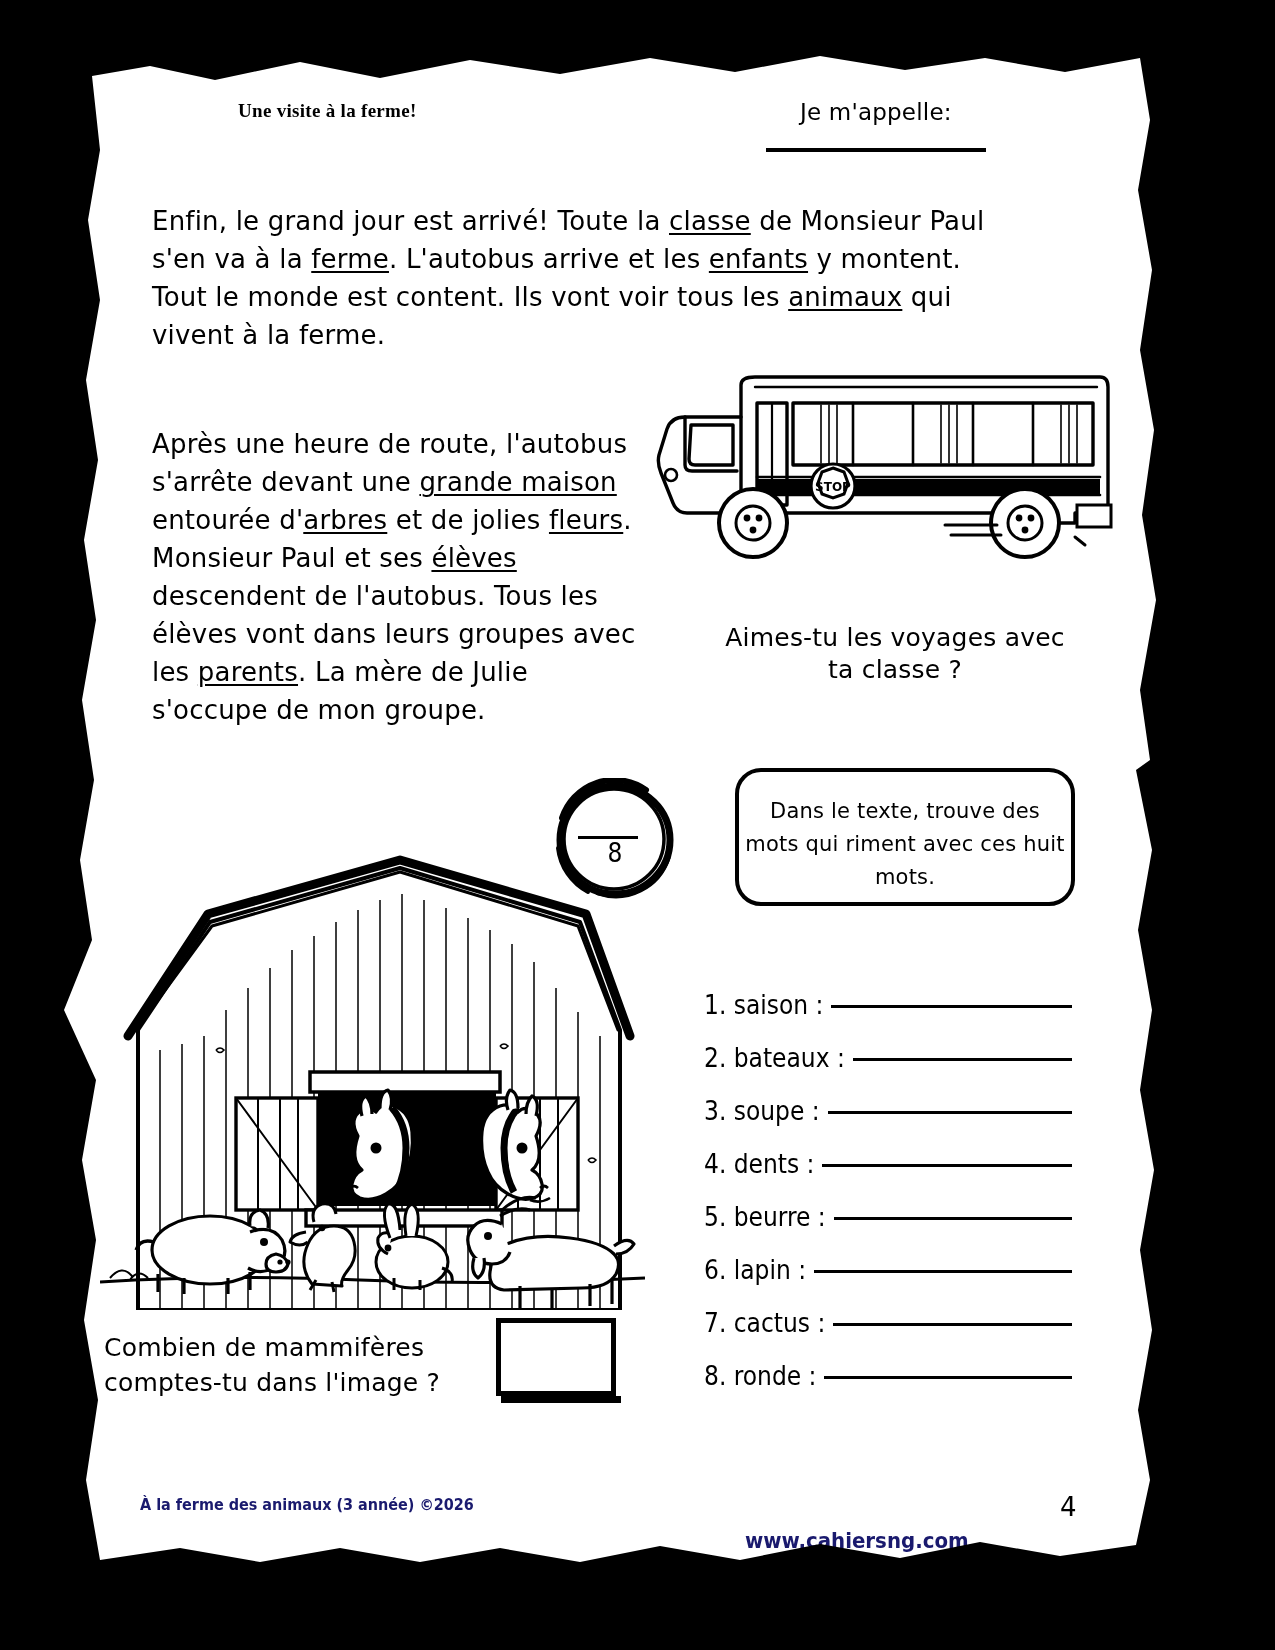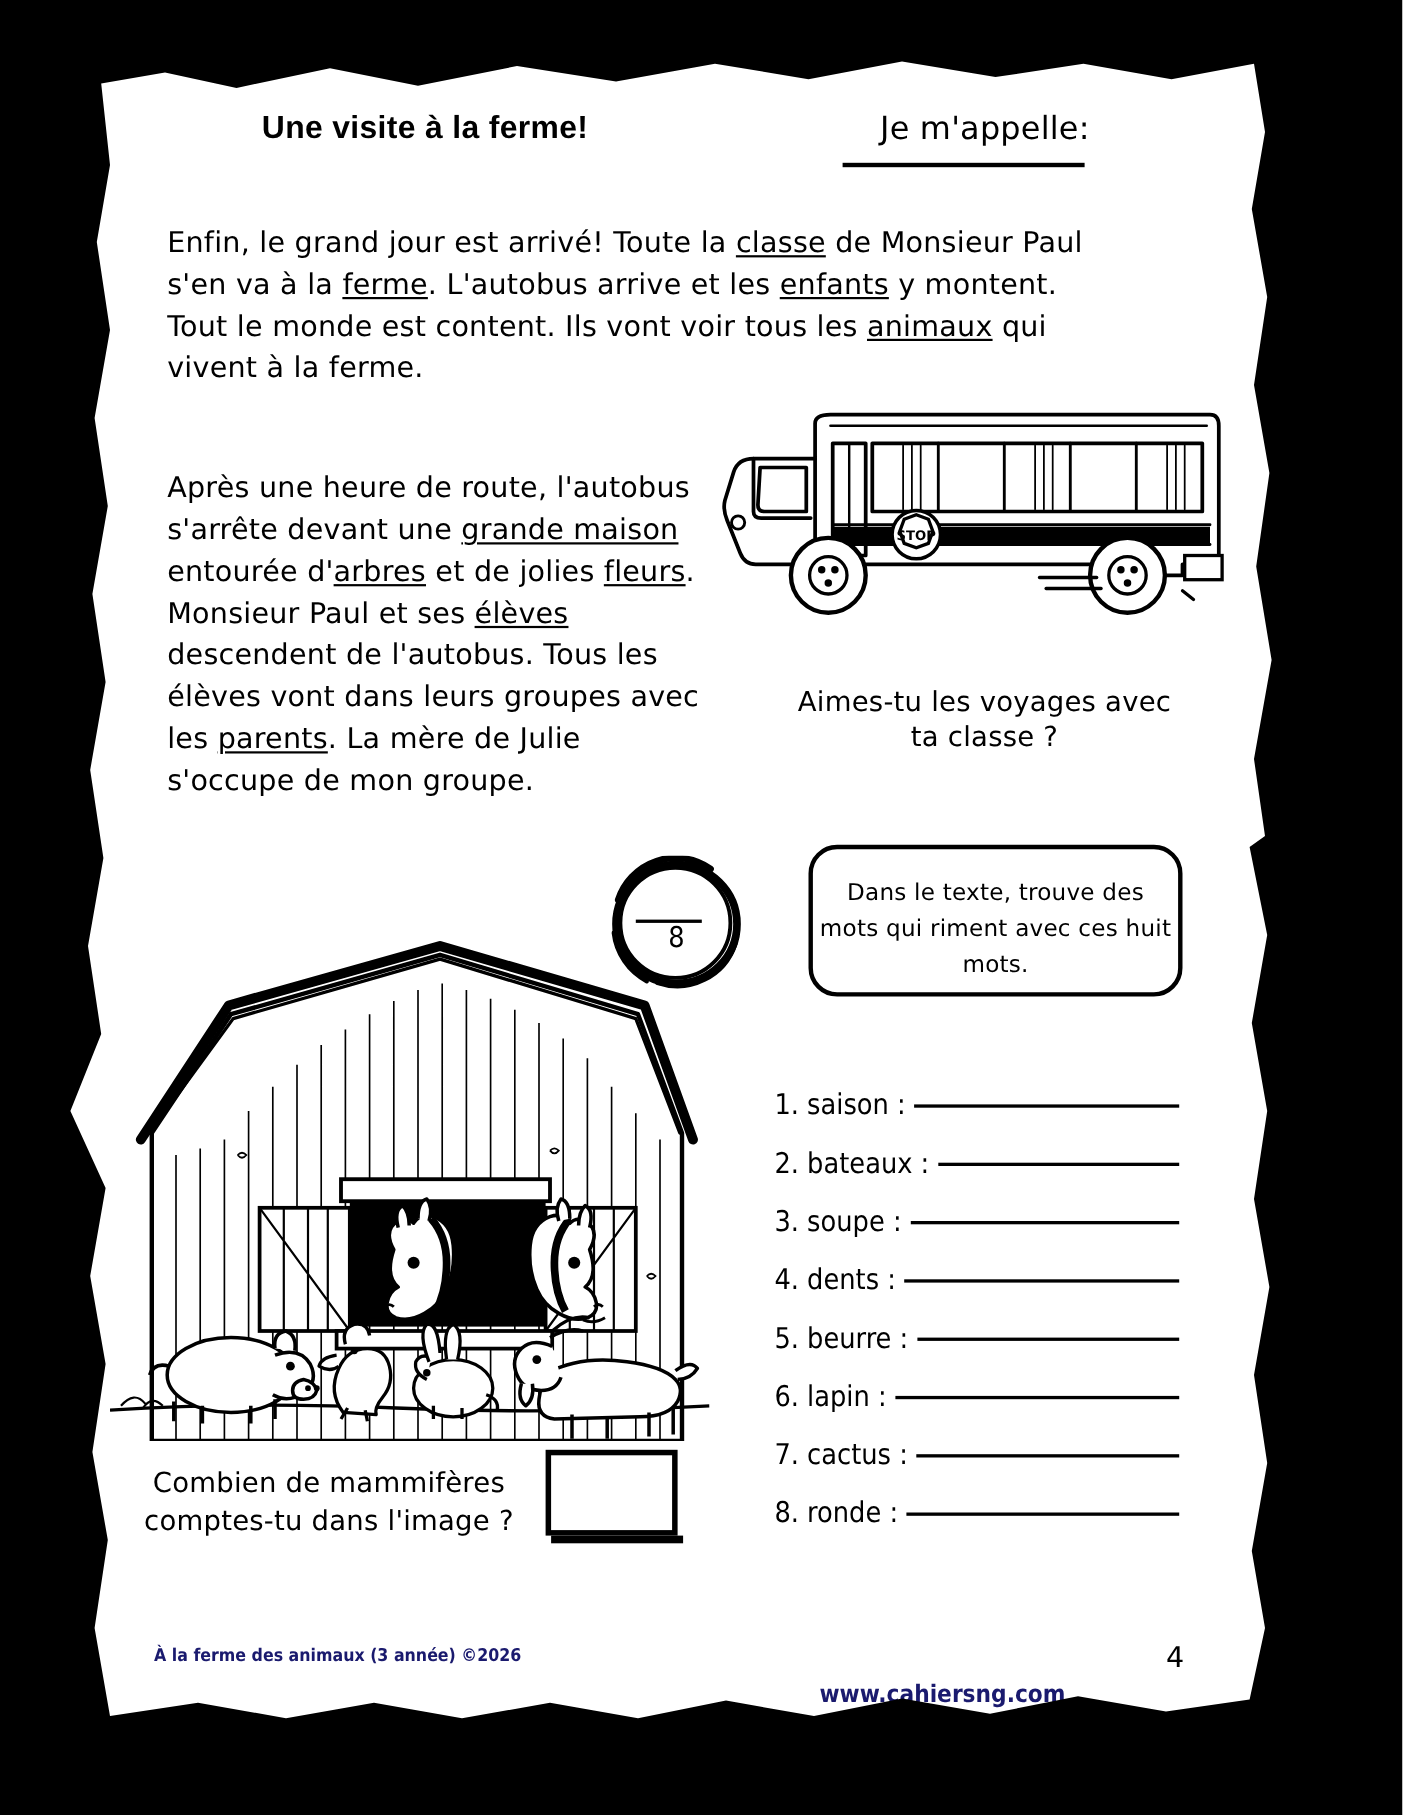--- a/index.html
+++ b/index.html
@@ -12,25 +12,25 @@
   
   #frame{position:absolute;inset:0;z-index:5;pointer-events:none;}
   #page{position:absolute;inset:0;z-index:1;}
 
   .txt{position:absolute;color:#000;}
 
   
   .comic{font-family:"DejaVu Sans", sans-serif;font-weight:400;letter-spacing:.2px;}
 
   #title{
-    left:238px;top:100px;font-size:29px;font-weight:700;
-    font-family:Liberation Sans, sans-serif;
+    left:238px;top:100px;font-size:19px;font-weight:700;
+    font-family:Liberation Serif, serif;
     letter-spacing:.3px;white-space:nowrap;
   }
-  #nameLabel{left:800px;top:99px;font-size:29px;white-space:nowrap;}
+  #nameLabel{left:800px;top:99px;font-size:23px;white-space:nowrap;}
   #nameLine{position:absolute;left:766px;top:148px;width:220px;height:4px;background:#000;z-index:2;}
 
   #para1{left:152px;top:202px;width:872px;font-size:26px;line-height:38px;}
   #para2{left:152px;top:425px;width:500px;font-size:26px;line-height:38px;}
 
   #busQ{left:715px;top:622px;width:360px;font-size:25px;line-height:32px;text-align:center;}
 
   
   #rhymeBox{
     position:absolute;left:735px;top:768px;width:340px;height:138px;
@@ -50,21 +50,21 @@
   
   #scoreWrap{position:absolute;left:548px;top:778px;width:134px;height:124px;z-index:3;}
   #scoreNum{
     position:absolute;left:548px;top:838px;width:134px;text-align:center;
     font-size:26px;font-family:"DejaVu Sans Condensed","DejaVu Sans",sans-serif;
     color:#000;z-index:4;
   }
   #scoreBar{position:absolute;left:578px;top:836px;width:60px;height:3px;background:#000;z-index:4;}
 
   
-  #mamQ{left:104px;top:1330px;width:390px;font-size:25px;line-height:35px;text-align:center;}
+  #mamQ{left:104px;top:1330px;width:390px;font-size:25px;line-height:35px;text-align:left;}
   #mamBox{position:absolute;left:496px;top:1318px;width:120px;height:78px;border:5px solid #000;z-index:2;box-sizing:border-box;}
   #mamBoxShadow{position:absolute;left:501px;top:1396px;width:120px;height:7px;background:#000;z-index:1;}
 
   
   #footLeft{left:140px;top:1495px;font-size:16px;font-weight:700;color:#1a1a6e;white-space:nowrap;
     font-family:"DejaVu Sans Condensed","DejaVu Sans",sans-serif;}
   #footSite{left:745px;top:1495px;font-size:22px;font-weight:700;color:#1a1a6e;white-space:nowrap;
     font-family:"DejaVu Sans Condensed","DejaVu Sans",sans-serif;margin-top:33px;}
   #footPage{left:1060px;top:1492px;font-size:26px;color:#000;}
 

